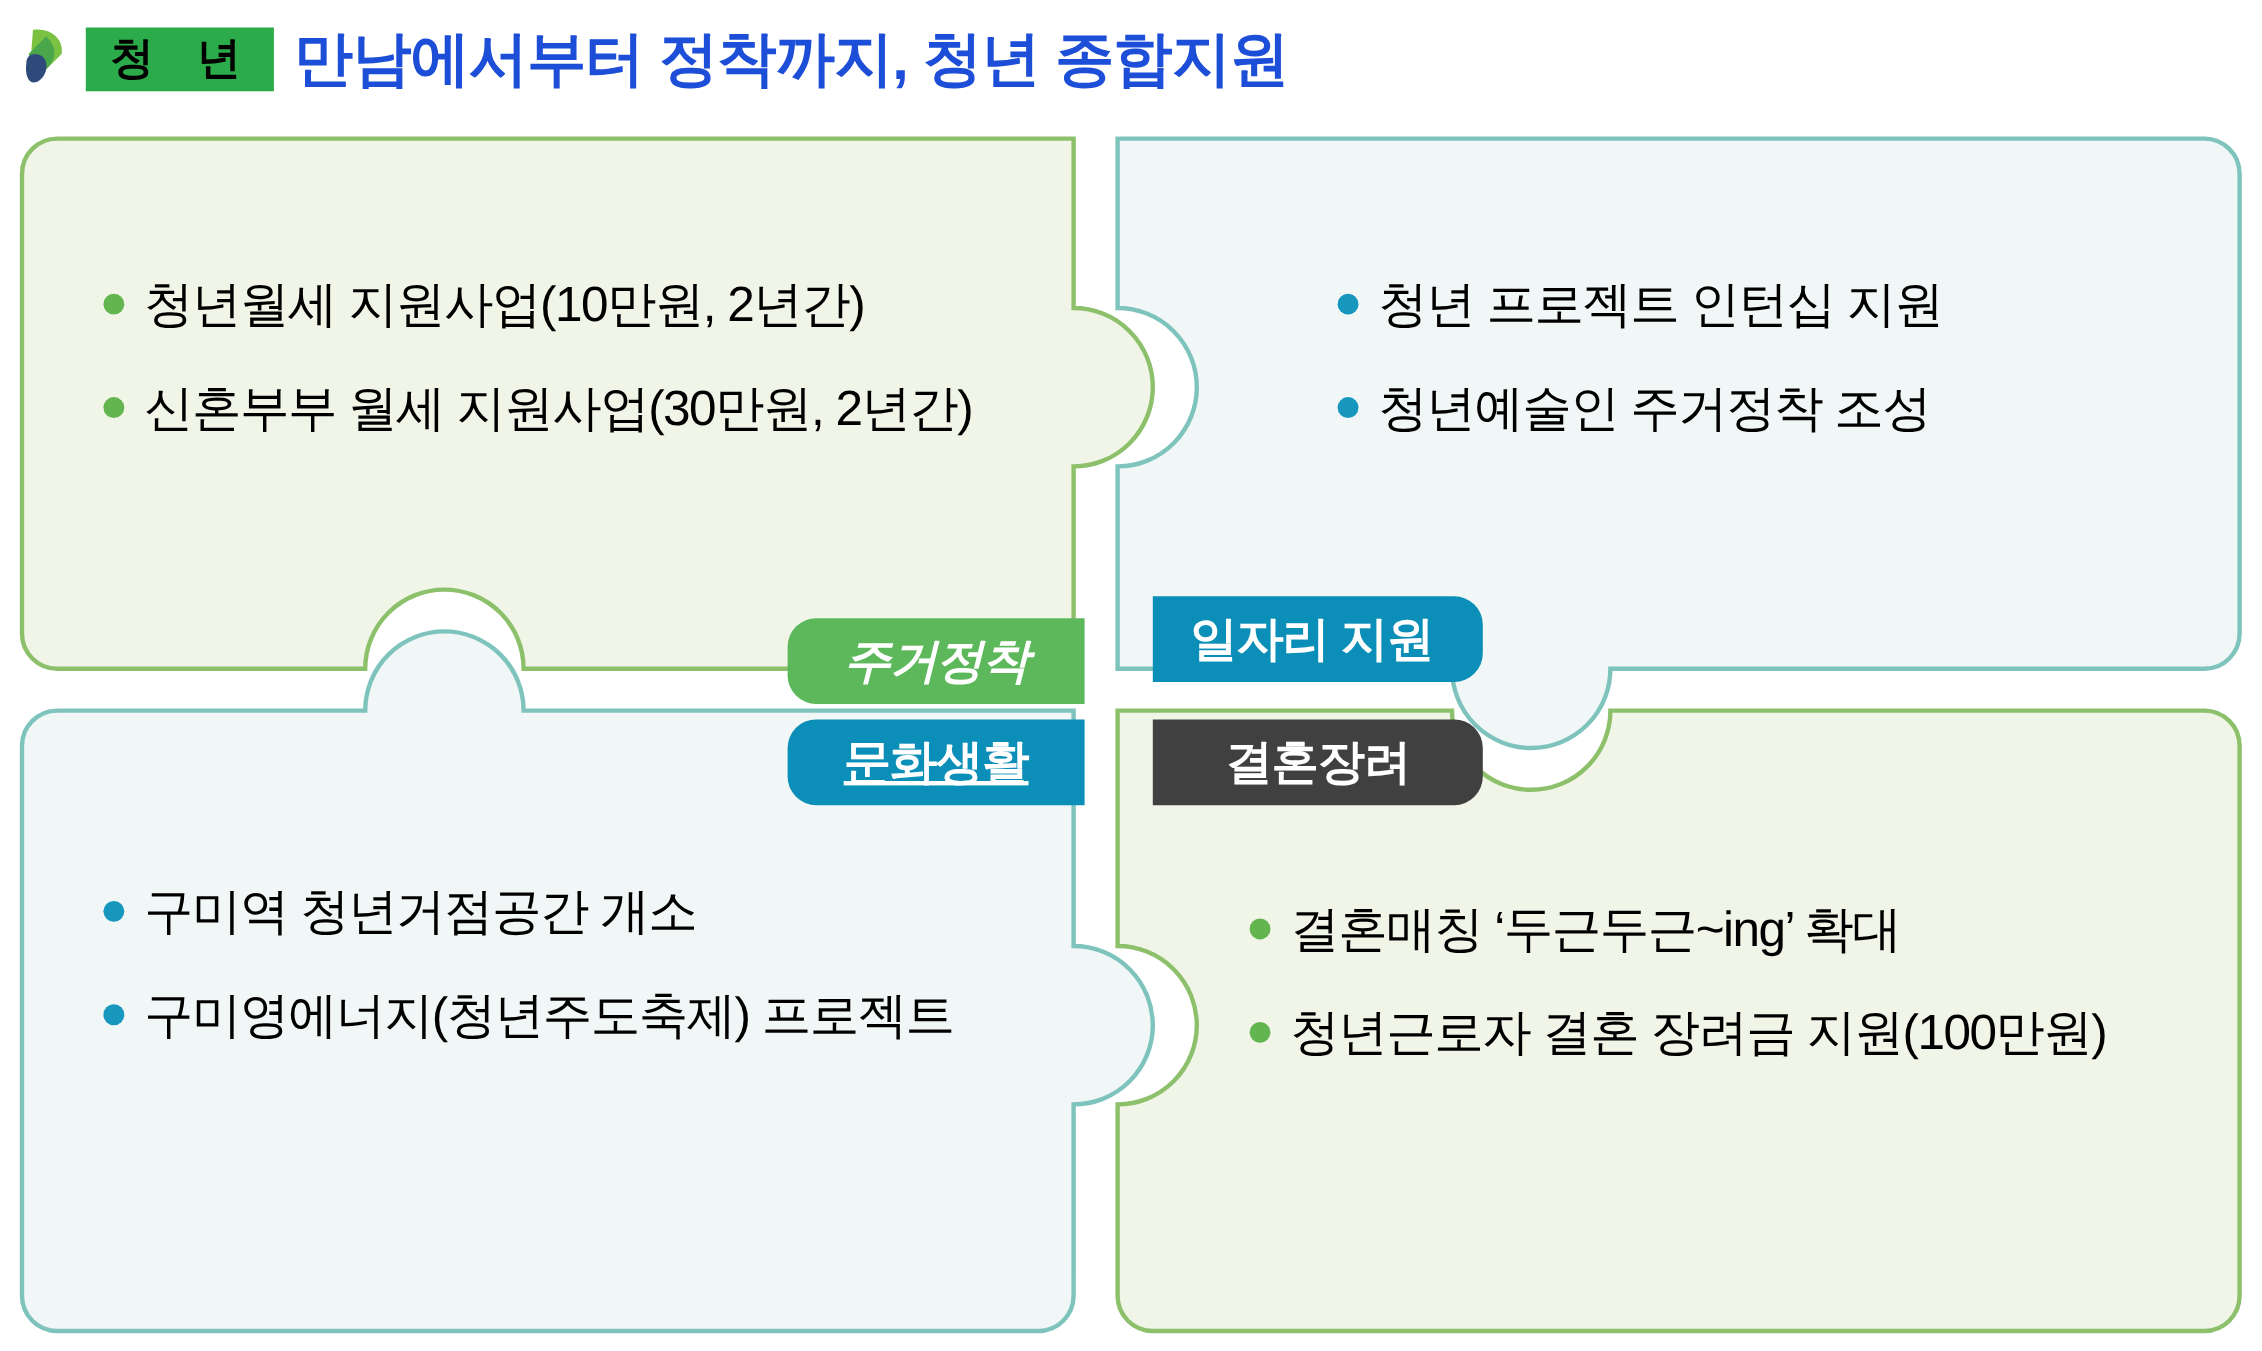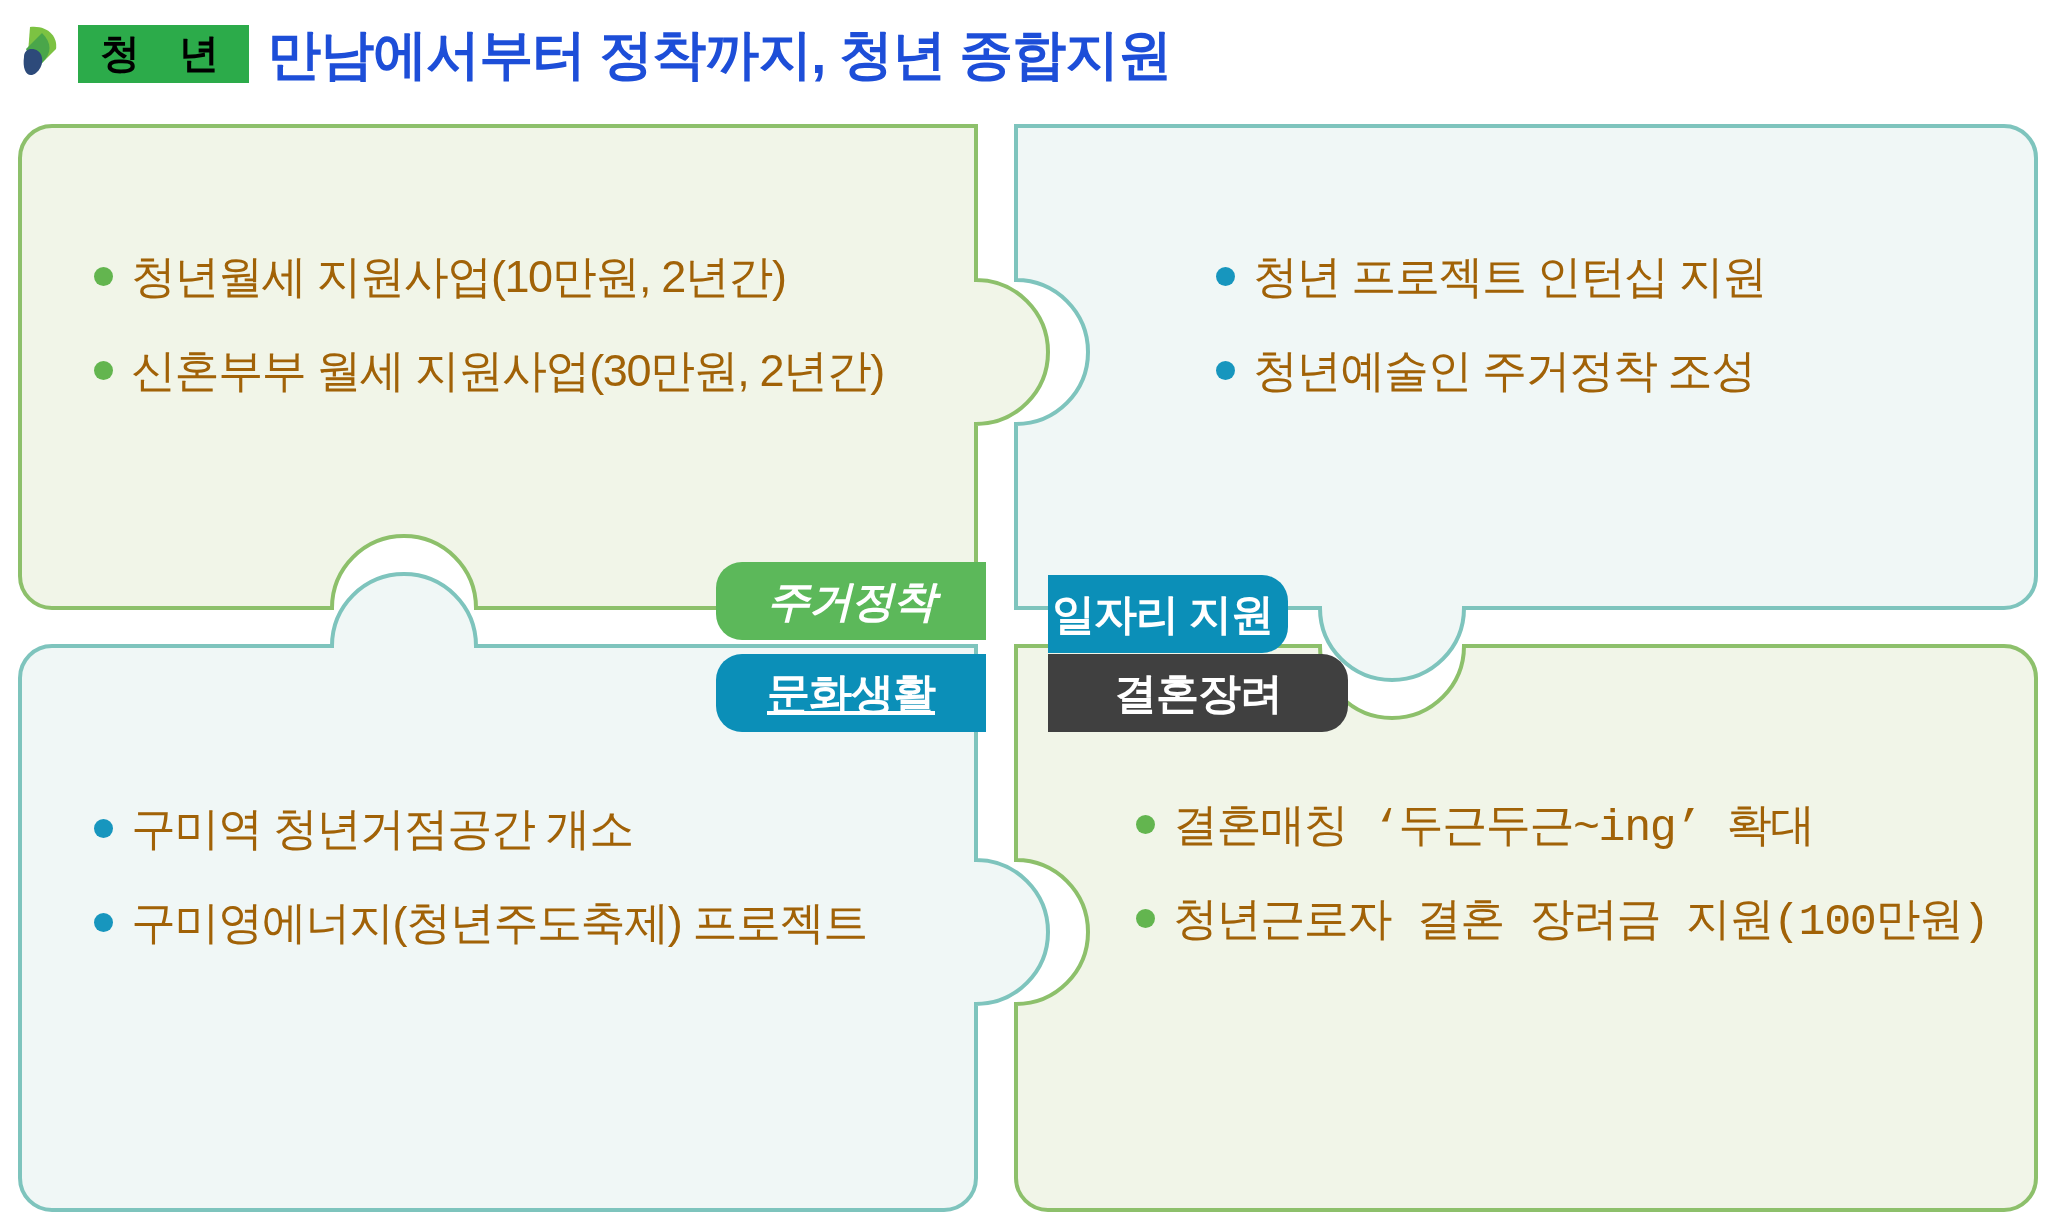--- a/index.html
+++ b/index.html
@@ -81,29 +81,29 @@
     border-radius: 50%;
     flex: 0 0 auto;
     margin-right: 18px;
     position: relative;
     top: -6px;
   }
   .dot.green { background: #63b54f; }
   .dot.blue  { background: #1796be; }
   .btext {
     font-size: 45px;
-    color: #a16207;
+    color: #000000;
     letter-spacing: -1.4px;
     line-height: 1.1;
   }
 
   #q-tl { left: 78px;  top: 108px;  width: 900px; }
   #q-tr { left: 1200px; top: 108px; width: 790px; }
   #q-bl { left: 78px;  top: 660px;  width: 900px; }
-  #q-br { left: 1120px; top: 660px; width: 880px; font-family: Liberation Mono, monospace; }
+  #q-br { left: 1120px; top: 676px; width: 880px; }
 
   
   .tab {
     position: absolute;
     height: 78px;
     display: flex;
     align-items: center;
     justify-content: center;
     color: #ffffff;
     font-size: 43px;
@@ -114,22 +114,22 @@
     white-space: nowrap;
   }
   #tab-housing {
     left: 700px; top: 440px;
     width: 270px;
     background: #5cb85a;
     border-radius: 26px 0 0 26px;
     font-style: italic;
   }
   #tab-jobs {
-    left: 1032px; top: 453px;
-    width: 240px;
+    left: 1032px; top: 420px;
+    width: 300px;
     background: #0b8fb8;
     border-radius: 0 26px 26px 0;
     padding-left: 15px;
   }
   #tab-culture {
     left: 700px; top: 532px;
     width: 270px;
     background: #0b8fb8;
     border-radius: 26px 0 0 26px;
     text-decoration: underline;

